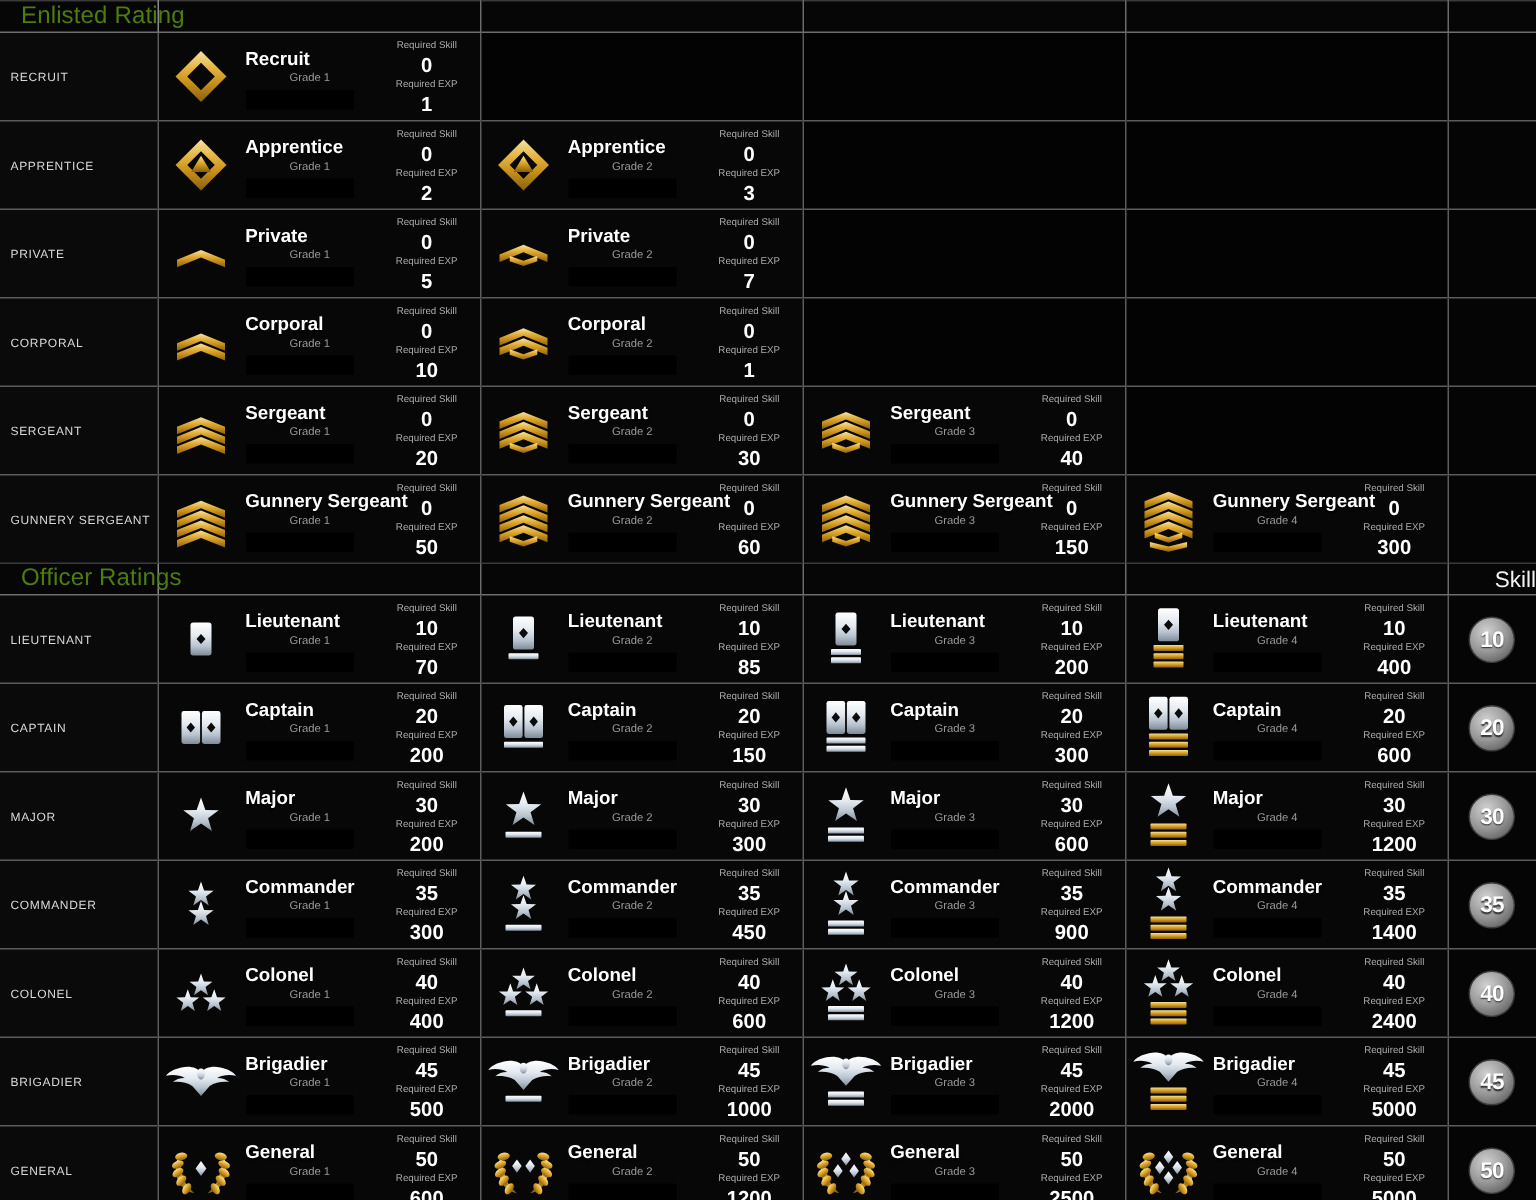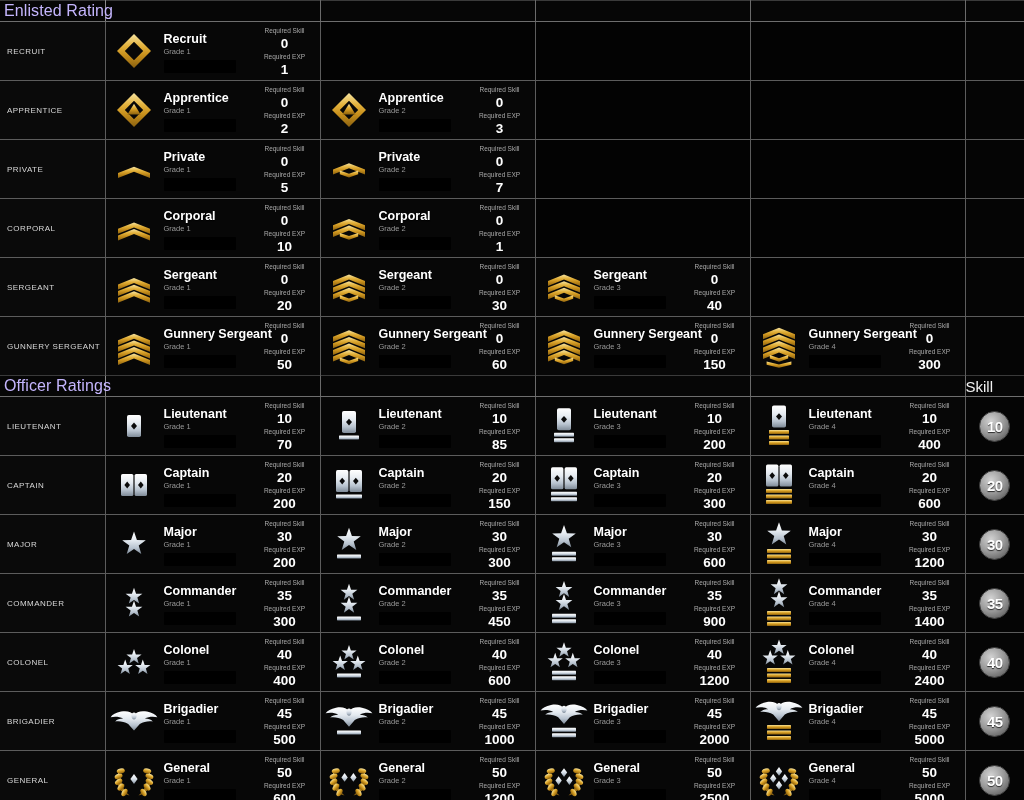--- a/index.html
+++ b/index.html
@@ -22,31 +22,31 @@
 
   
   tr.section > td {
     background: #060606;
     border-bottom: 1px solid #6e6e6e;
     border-top: 1px solid #3a3a3a;
     height: 21px;
     padding: 0;
   }
   tr.section td.sec-title {
-    color: #c4b5fd;
+    color: #4d7c0f;
     font-size: 16px;
     letter-spacing: .1px;
-    padding-left: 4px;
+    padding-left: 14px;
     border-right: 1px solid #8a8a8a;
     white-space: nowrap;
     margin-top: 10px;
   }
   tr.section td.sec-blank { border-right: 1px solid #6a6a6a; }
   tr.section td.sec-skill {
-    color: #f2f2f2; font-size: 15px; text-align: left;
+    color: #f2f2f2; font-size: 15px; text-align: right;
     border-right: none;
   }
 
   
   tr.rank > td {
     border-top: 1px solid #5c5c5c;
     border-right: 1px solid #5c5c5c;
     height: 58px;
     padding: 0;
     vertical-align: middle;
@@ -92,20 +92,21 @@
     font-weight: bold;
     line-height: 14px;
     white-space: nowrap;
     text-shadow: 0 1px 1px #000;
   }
   .rgrade {
     color: #9a9a9a;
     font-size: 7.5px;
     line-height: 10px;
     margin-top: 1px;
+    text-align: center;
   }
   .redact {
     margin-top: 3px;
     height: 13px;
     width: 84%;
     background: #000;
     border-radius: 1px;
   }
   .statcol {
     width: 62px; min-width: 62px;

